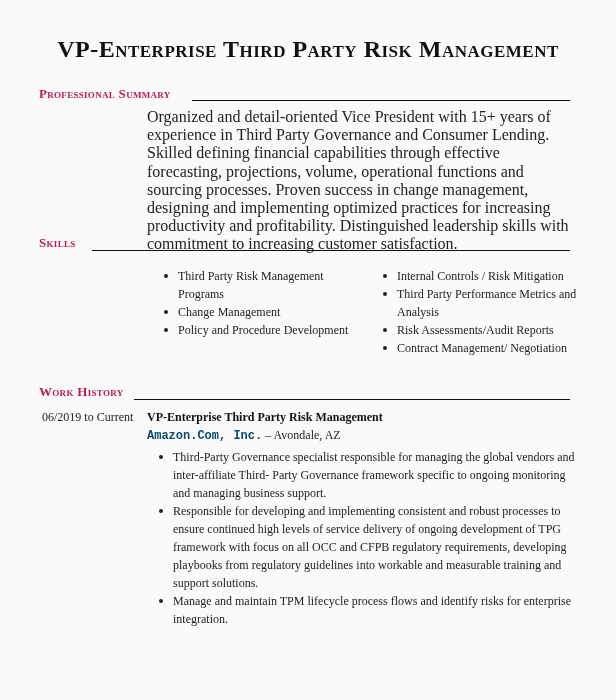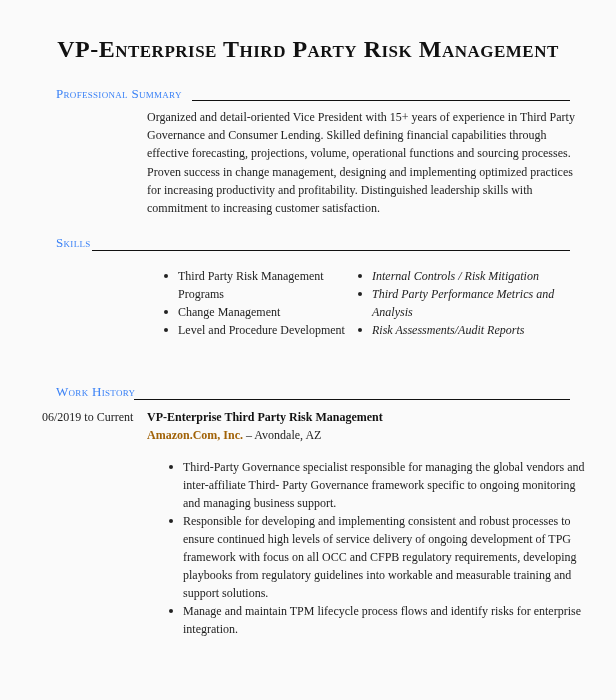--- a/index.html
+++ b/index.html
@@ -11,30 +11,30 @@
     position: relative;
   }
   .title {
     position: absolute; left: 0; top: 36px; width: 616px;
     text-align: center;
     font-size: 24px; font-weight: bold; font-variant: small-caps;
     letter-spacing: 0.5px; color: #111;
     margin: 0;
   }
   .section-head {
-    position: absolute; left: 56px;
-    font-size: 13px; font-weight: normal; font-variant: small-caps;
-    color: #3b82f6; letter-spacing: 0.3px;
+    position: absolute; left: 39px;
+    font-size: 13px; font-weight: bold; font-variant: small-caps;
+    color: #be185d; letter-spacing: 0.3px;
   }
   .rule {
     position: absolute; height: 0; border-top: 1.3px solid #111;
   }
   .summary {
     position: absolute; left: 147px; top: 108px; width: 428px;
-    font-size: 12px; line-height: 18.2px; margin: 0;
+    font-size: 16px; line-height: 18.2px; margin: 0;
   }
   .skills-col {
     position: absolute; top: 259px; margin: 8px; padding: 0; list-style: none;
     font-size: 12px; line-height: 18px;
   }
   .skills-col li, .duties li {
     position: relative; padding-left: 14px;
   }
   .skills-col li::before, .duties li::before {
     content: ""; position: absolute; left: 0; top: 7px;
@@ -45,47 +45,48 @@
     font-size: 12px;
   }
   .job-title {
     position: absolute; left: 147px; top: 410px;
     font-size: 12px; font-weight: bold; color: #111;
   }
   .job-company {
     position: absolute; left: 147px; top: 428px;
     font-size: 12px;
   }
-  .job-company b { color: #a16207; }
+  .job-company b { color: #0c4a6e; font-family: Liberation Mono, monospace; }
   .duties {
     position: absolute; left: 157px; top: 446px; width: 420px;
-    margin: 12px; padding: 0; list-style: none;
+    margin: 2px; padding: 0; list-style: none;
     font-size: 12px; line-height: 18px;
   }
 </style>
 </head>
 <body>
 
 <h1 class="title">VP-Enterprise Third Party Risk Management</h1>
 
 <div class="section-head" style="top:86px;">Professional Summary</div>
 <div class="rule" style="left:192px; width:378px; top:100px;"></div>
 <p class="summary">Organized and detail-oriented Vice President with 15+ years of experience in Third Party Governance and Consumer Lending. Skilled defining financial capabilities through effective forecasting, projections, volume, operational functions and sourcing processes. Proven success in change management, designing and implementing optimized practices for increasing productivity and profitability. Distinguished leadership skills with commitment to increasing customer satisfaction.</p>
 
 <div class="section-head" style="top:235px;">Skills</div>
 <div class="rule" style="left:92px; width:478px; top:250px;"></div>
 <ul class="skills-col" style="left:156px; width:200px;">
   <li>Third Party Risk Management Programs</li>
   <li>Change Management</li>
-  <li>Level and Procedure Development</li>
+  <li>Policy and Procedure Development</li>
 </ul>
-<ul class="skills-col" style="left:350px; width:210px;font-style:italic;">
+<ul class="skills-col" style="left:375px; width:210px;">
   <li>Internal Controls / Risk Mitigation</li>
   <li>Third Party Performance Metrics and Analysis</li>
   <li>Risk Assessments/Audit Reports</li>
+  <li>Contract Management/ Negotiation</li>
 </ul>
 
 <div class="section-head" style="top:384px;">Work History</div>
 <div class="rule" style="left:134px; width:436px; top:399px;"></div>
 
 <div class="job-date">06/2019 to Current</div>
 <div class="job-title">VP-Enterprise Third Party Risk Management</div>
 <div class="job-company"><b>Amazon.Com, Inc.</b><span> – </span><span>Avondale, AZ</span></div>
 
 <ul class="duties">

